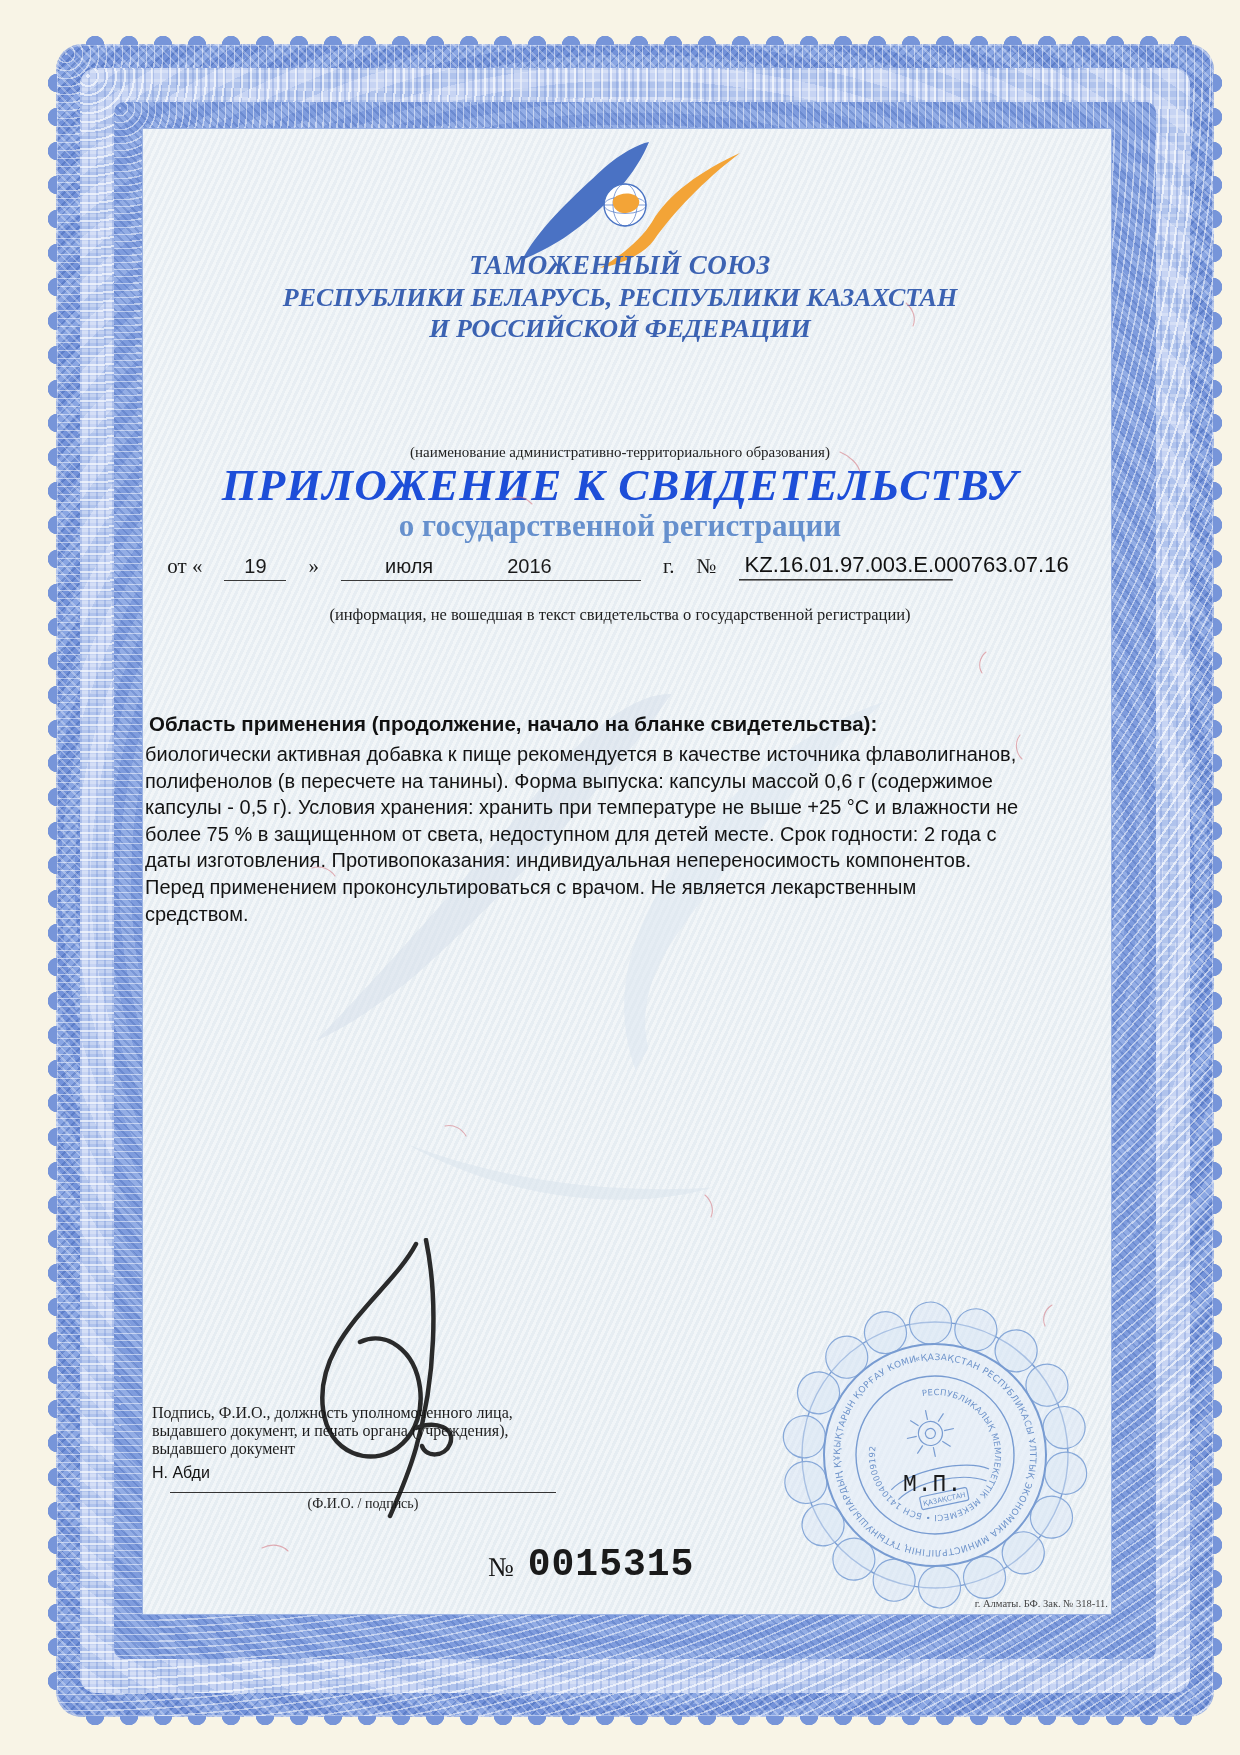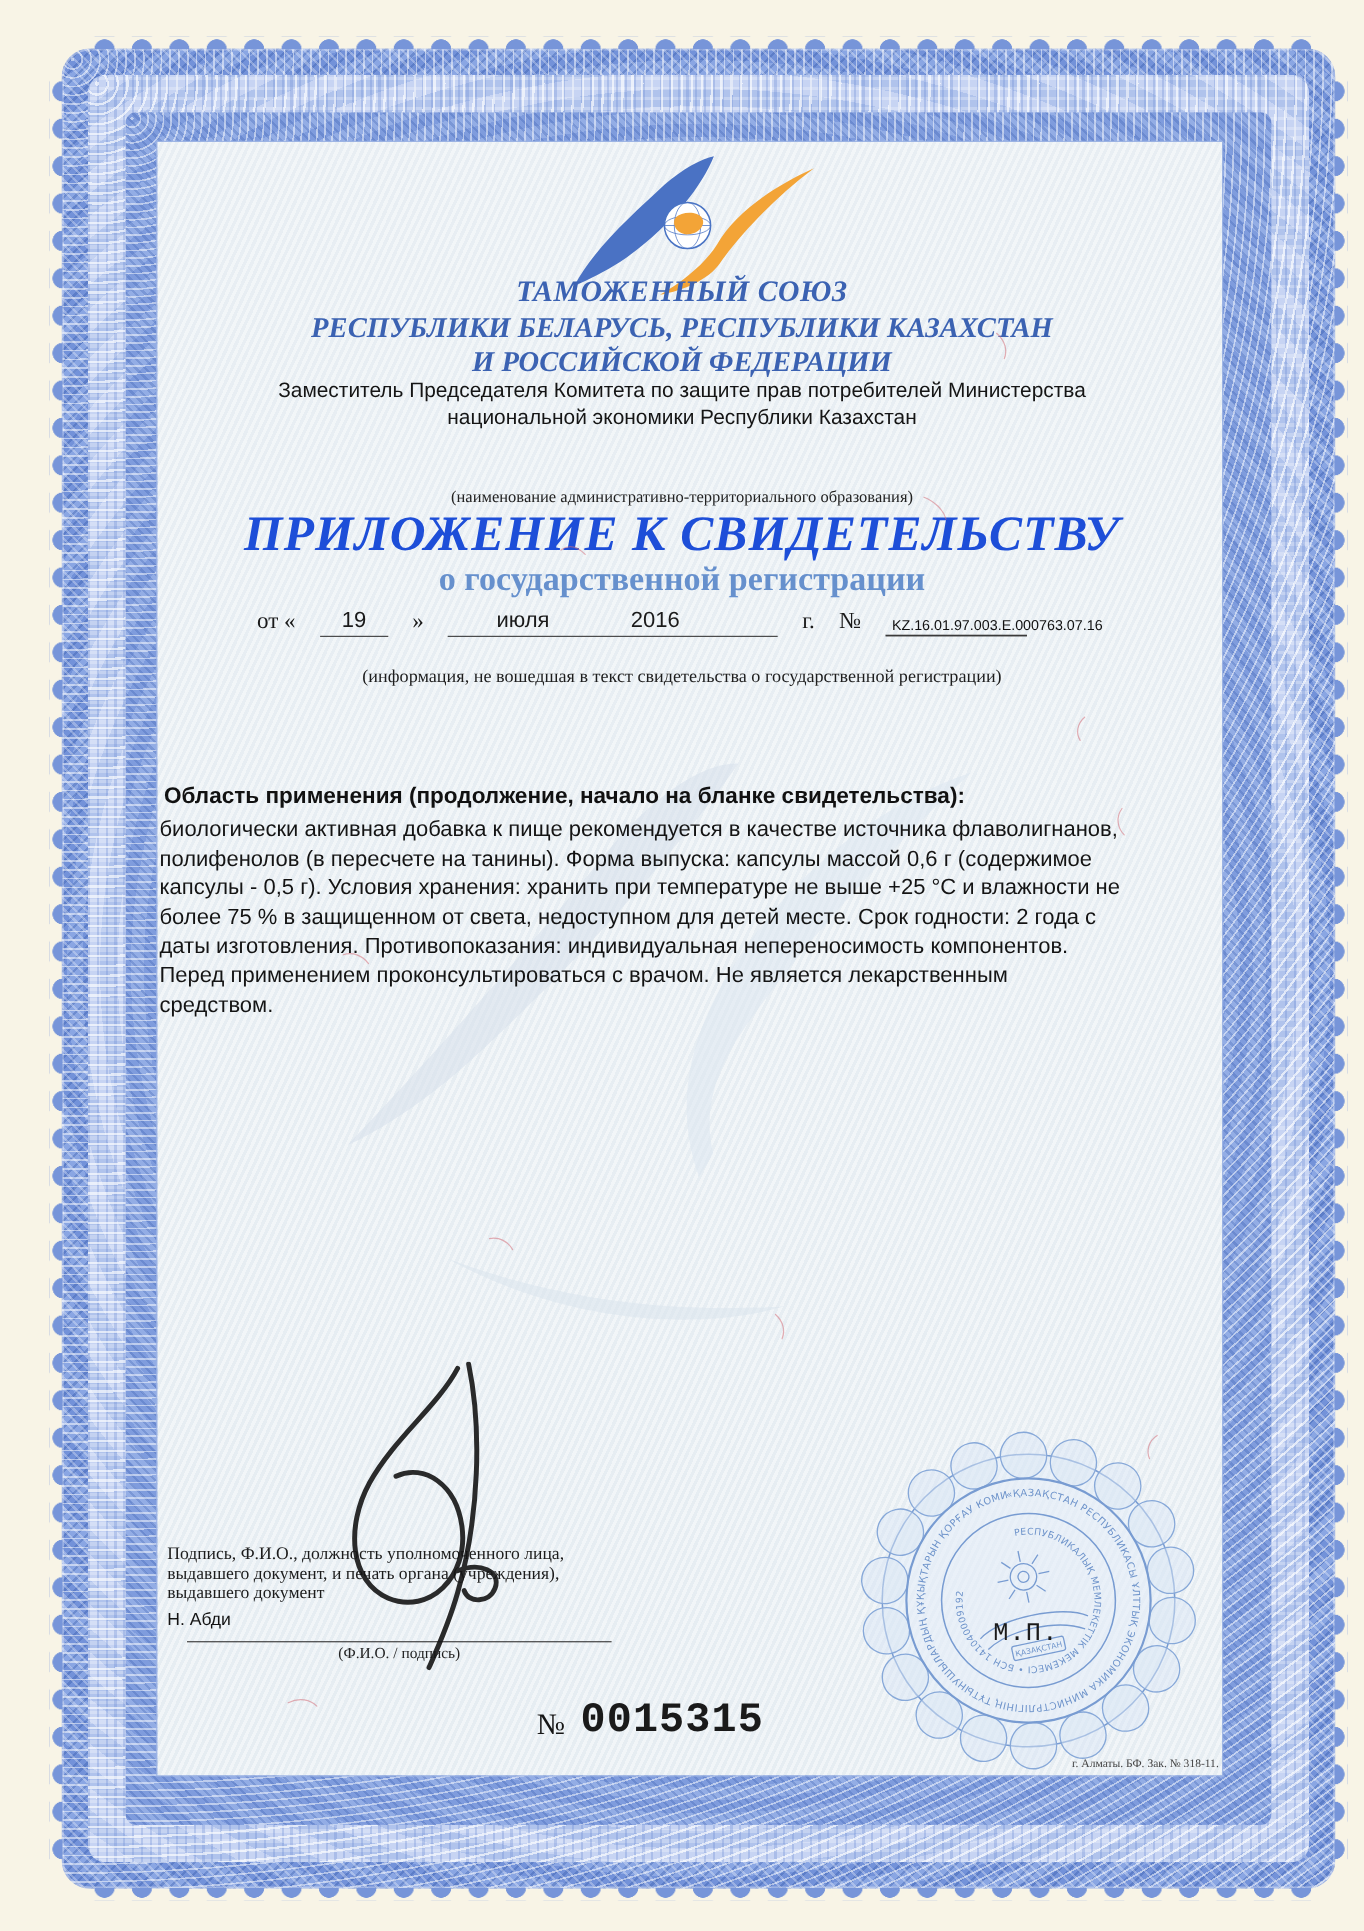--- a/index.html
+++ b/index.html
@@ -75,21 +75,21 @@
   .title-sub{top:508px;font-family:"Liberation Serif",serif;font-weight:bold;
     font-size:31px;color:#6690cd;}
 
   .date-row{top:552px;left:140px;width:960px;display:flex;justify-content:center;align-items:flex-end;
     gap:22px;font-size:21px;color:#1a1a1a;}
   .date-row .lbl{font-family:"Liberation Serif",serif;padding-bottom:2px;}
   .uline{border-bottom:1.6px solid #3a3a3a;text-align:center;padding-bottom:2px;
     font-family:"Liberation Sans",sans-serif;font-size:20px;}
   .uline.day{width:62px;}
   .uline.monthyear{width:300px;display:flex;justify-content:flex-start;gap:74px;padding-left:44px;box-sizing:border-box;}
-  .regnum{font-size:13px;font-weight:500;color:#111;padding:0 4px 3px 6px;
+  .regnum{font-size:22px;font-weight:500;color:#111;padding:0 4px 3px 6px;
     background-image:linear-gradient(#3a3a3a,#3a3a3a);background-repeat:no-repeat;
     background-size:64% 1.6px;background-position:0 100%;}
   .info-caption{top:605px;font-size:16.5px;color:#1d1d1d;}
 
   .body-heading{top:712px;left:149px;font-size:20.5px;font-weight:bold;color:#111;}
   .body-par{top:741px;left:145px;width:876px;font-size:20px;line-height:26.6px;color:#141414;}
 
   .sig-cap{left:152px;top:1404px;font-family:"Liberation Serif",serif;font-size:16px;line-height:17.8px;color:#1c1c1c;}
   .sig-name{left:152px;top:1464px;font-size:16px;color:#131313;}
   .sig-line{left:170px;top:1492px;width:386px;height:0;border-top:1.5px solid #333;}
@@ -155,21 +155,20 @@
   </g>
 </svg>
 
 <div class="abs center hdr-union content">ТАМОЖЕННЫЙ СОЮЗ</div>
 <div class="abs center hdr-members content">
   <div>РЕСПУБЛИКИ БЕЛАРУСЬ, РЕСПУБЛИКИ КАЗАХСТАН</div>
   <div>И РОССИЙСКОЙ ФЕДЕРАЦИИ</div>
 </div>
 
 <div class="abs committee content">
-  <div>Заместитель Председателя Комитета по защите прав потребителей Министерства национальной экономики Республики Казахстан</div>
 </div>
 <div class="abs center admin-caption serifF content">(наименование административно-территориального образования)</div>
 
 <div class="abs center title-main content">ПРИЛОЖЕНИЕ К СВИДЕТЕЛЬСТВУ</div>
 <div class="abs center title-sub content">о государственной регистрации</div>
 
 <div class="abs date-row content">
   <span class="lbl">от «</span>
   <span class="uline day"><span>19</span></span>
   <span class="lbl">»</span>

